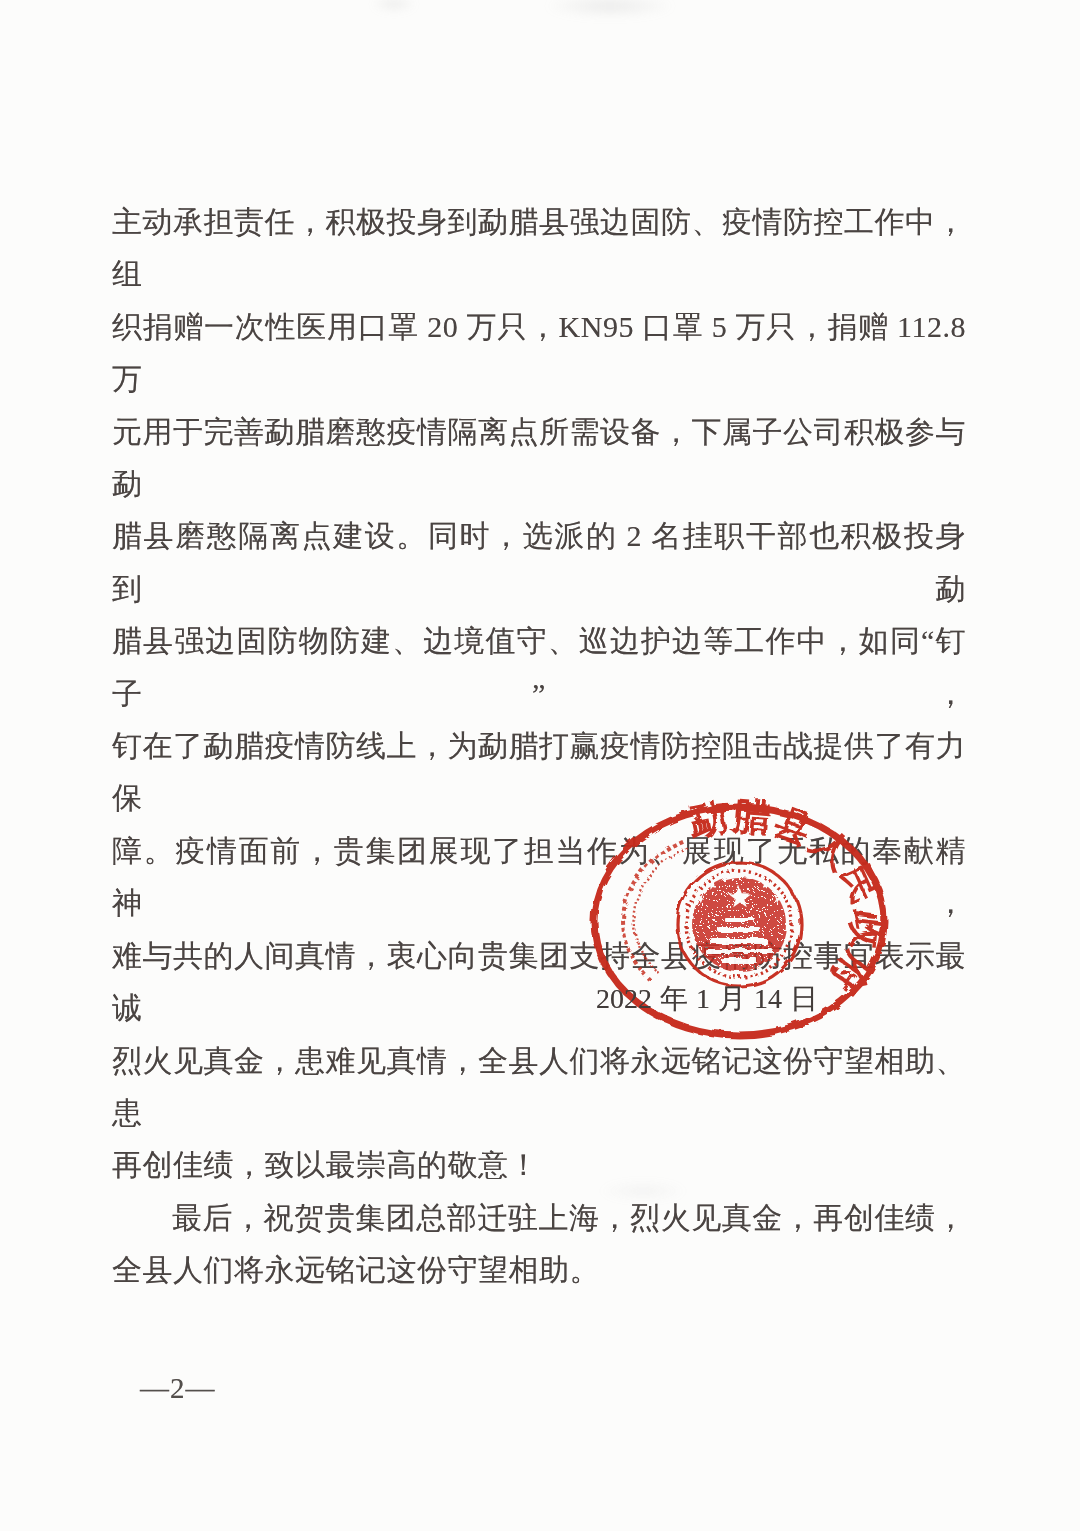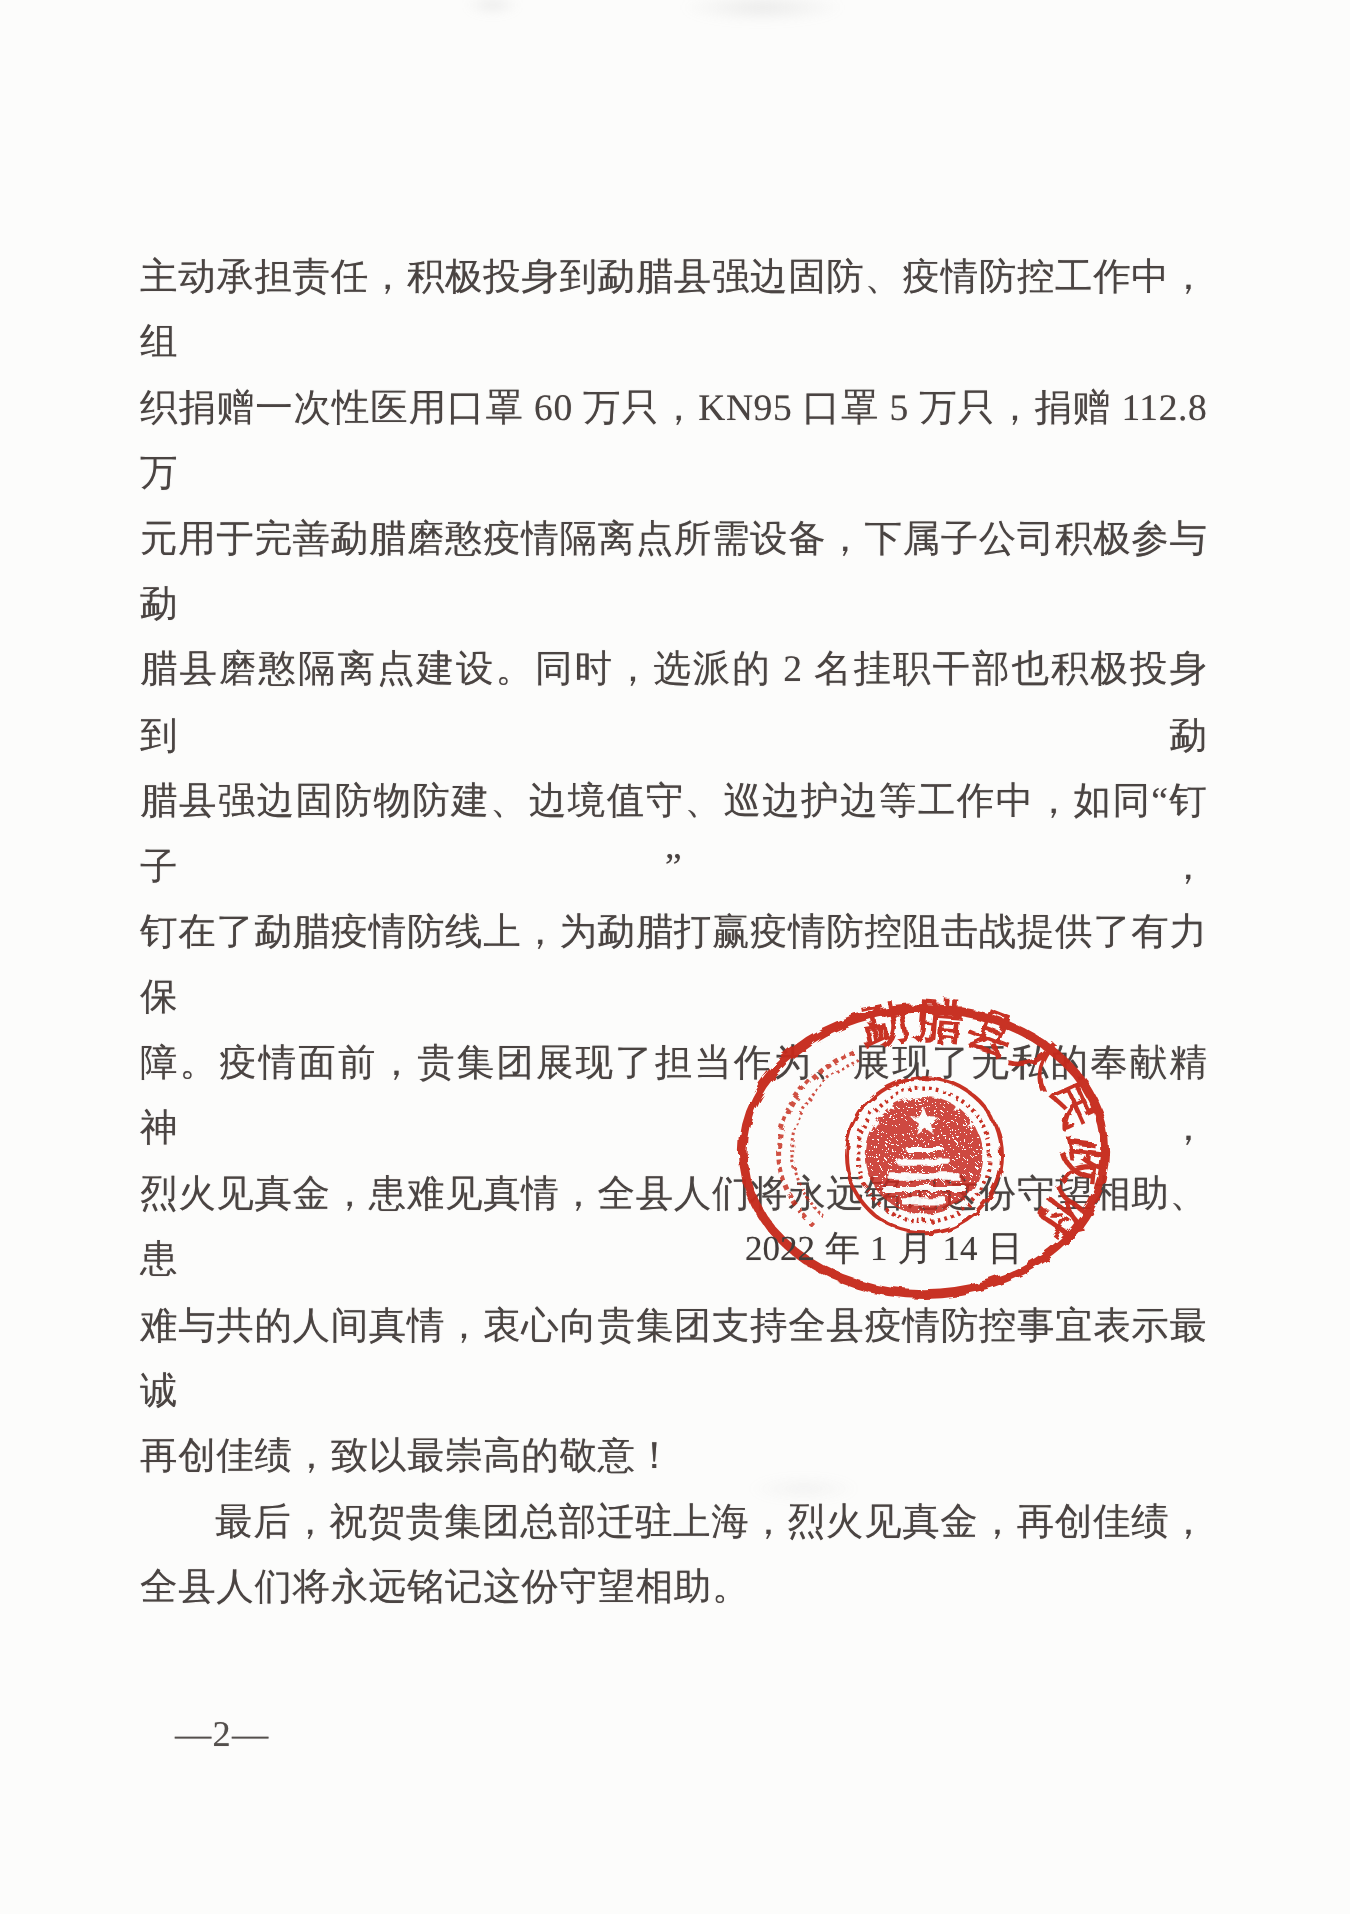--- a/index.html
+++ b/index.html
@@ -61,28 +61,28 @@
 <body>
 
 <div class="page">
 
   <div class="smudge s1"></div>
   <div class="smudge s2"></div>
   <div class="smudge s3"></div>
 
   <div class="letter-body">
       <div class="line j">主动承担责任，积极投身到勐腊县强边固防、疫情防控工作中，组</div>
-      <div class="line j">织捐赠一次性医用口罩 60 万只，KN95 口罩 5 万只，捐赠 112.8 万</div>
+      <div class="line j">织捐赠一次性医用口罩 20 万只，KN95 口罩 5 万只，捐赠 112.8 万</div>
       <div class="line j">元用于完善勐腊磨憨疫情隔离点所需设备，下属子公司积极参与勐</div>
       <div class="line j">腊县磨憨隔离点建设。同时，选派的 2 名挂职干部也积极投身到勐</div>
       <div class="line j">腊县强边固防物防建、边境值守、巡边护边等工作中，如同“钉子”，</div>
       <div class="line j">钉在了勐腊疫情防线上，为勐腊打赢疫情防控阻击战提供了有力保</div>
       <div class="line j">障。疫情面前，贵集团展现了担当作为、展现了无私的奉献精神，</div>
+      <div class="line j">难与共的人间真情，衷心向贵集团支持全县疫情防控事宜表示最诚</div>
       <div class="line j">烈火见真金，患难见真情，全县人们将永远铭记这份守望相助、患</div>
-      <div class="line j">难与共的人间真情，衷心向贵集团支持全县疫情防控事宜表示最诚</div>
       <div class="line">再创佳绩，致以最崇高的敬意！</div>
       <div class="line j ind">最后，祝贺贵集团总部迁驻上海，烈火见真金，再创佳绩，</div>
       <div class="line">全县人们将永远铭记这份守望相助。</div>
     </div>
 
   <svg class="stamp" viewBox="0 0 310 262" xmlns="http://www.w3.org/2000/svg">
     <defs>
       <filter id="rough" x="-8%" y="-8%" width="116%" height="116%">
         <feTurbulence type="turbulence" baseFrequency="0.055" numOctaves="2" seed="7" result="t"></feTurbulence>
         <feDisplacementMap in="SourceGraphic" in2="t" scale="5"></feDisplacementMap>

